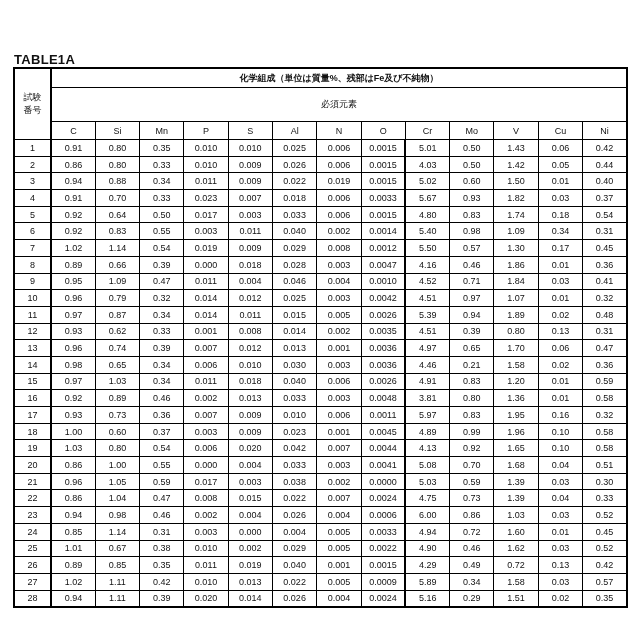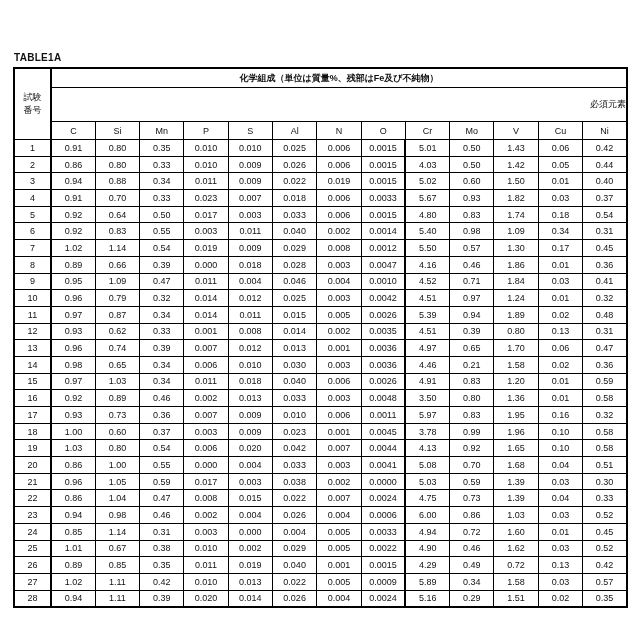--- a/index.html
+++ b/index.html
@@ -11,21 +11,21 @@
     position: relative;
     width: 640px;
     height: 640px;
     font-family: "Liberation Sans", "DejaVu Sans", sans-serif;
     color: #111111;
   }
   .table-label {
     position: absolute;
     left: 14px;
     top: 52px;
-    font-size: 10px;
+    font-size: 13px;
     font-weight: bold;
     letter-spacing: 0.3px;
   }
   table.data-table {
     position: absolute;
     left: 13px;
     top: 67px;
     width: 615px;
     border-collapse: collapse;
     table-layout: fixed;
@@ -41,21 +41,21 @@
     overflow: hidden;
     white-space: nowrap;
   }
   col.first-col { width: 37px; }
   th.rowhead {
     white-space: pre-line;
     line-height: 1.45;
     border-right-width: 2px;
   }
   tr.title-row th.title-cell { height: 18px; font-weight: bold; }
-  tr.subtitle-row th { height: 33px; text-align: right; }
+  tr.subtitle-row th { height: 33px; }
   tr.element-row th { height: 17px; }
   tbody td { height: 15.7px; }
   tbody td.rownum { border-right-width: 2px; }
   tbody td.cr-col { border-left-width: 2px; }
 </style>
 </head>
 <body>
 
 <div class="table-label">TABLE1A</div>
 
@@ -251,21 +251,21 @@
         <td>0.96</td>
         <td>0.79</td>
         <td>0.32</td>
         <td>0.014</td>
         <td>0.012</td>
         <td>0.025</td>
         <td>0.003</td>
         <td>0.0042</td>
         <td class="cr-col">4.51</td>
         <td>0.97</td>
-        <td>1.24</td>
+        <td>1.07</td>
         <td>0.01</td>
         <td>0.32</td>
       </tr>
       <tr>
         <td class="rownum">11</td>
         <td>0.97</td>
         <td>0.87</td>
         <td>0.34</td>
         <td>0.014</td>
         <td>0.011</td>
@@ -345,21 +345,21 @@
       <tr>
         <td class="rownum">16</td>
         <td>0.92</td>
         <td>0.89</td>
         <td>0.46</td>
         <td>0.002</td>
         <td>0.013</td>
         <td>0.033</td>
         <td>0.003</td>
         <td>0.0048</td>
-        <td class="cr-col">3.50</td>
+        <td class="cr-col">3.81</td>
         <td>0.80</td>
         <td>1.36</td>
         <td>0.01</td>
         <td>0.58</td>
       </tr>
       <tr>
         <td class="rownum">17</td>
         <td>0.93</td>
         <td>0.73</td>
         <td>0.36</td>
@@ -377,21 +377,21 @@
       <tr>
         <td class="rownum">18</td>
         <td>1.00</td>
         <td>0.60</td>
         <td>0.37</td>
         <td>0.003</td>
         <td>0.009</td>
         <td>0.023</td>
         <td>0.001</td>
         <td>0.0045</td>
-        <td class="cr-col">3.78</td>
+        <td class="cr-col">4.89</td>
         <td>0.99</td>
         <td>1.96</td>
         <td>0.10</td>
         <td>0.58</td>
       </tr>
       <tr>
         <td class="rownum">19</td>
         <td>1.03</td>
         <td>0.80</td>
         <td>0.54</td>

